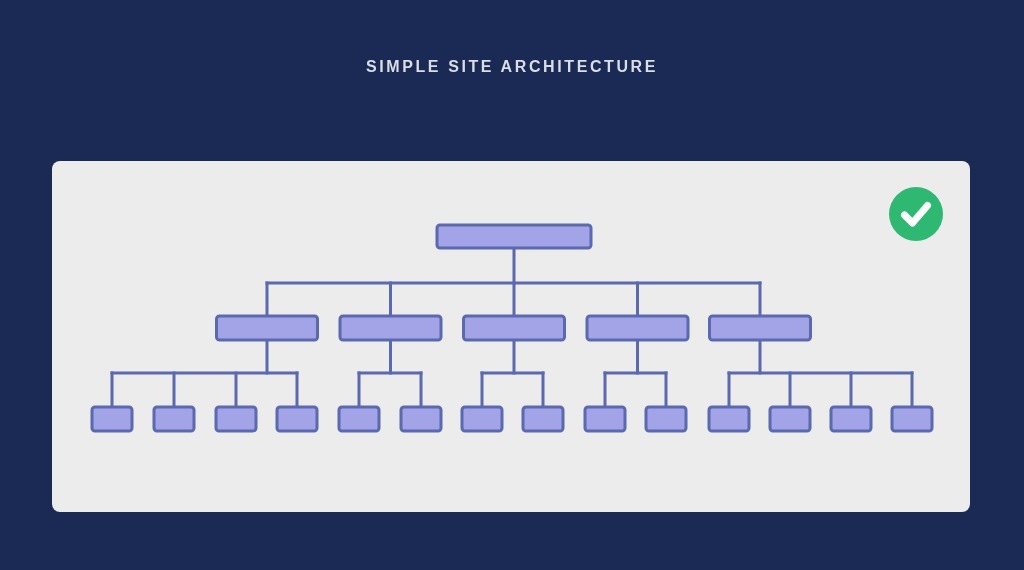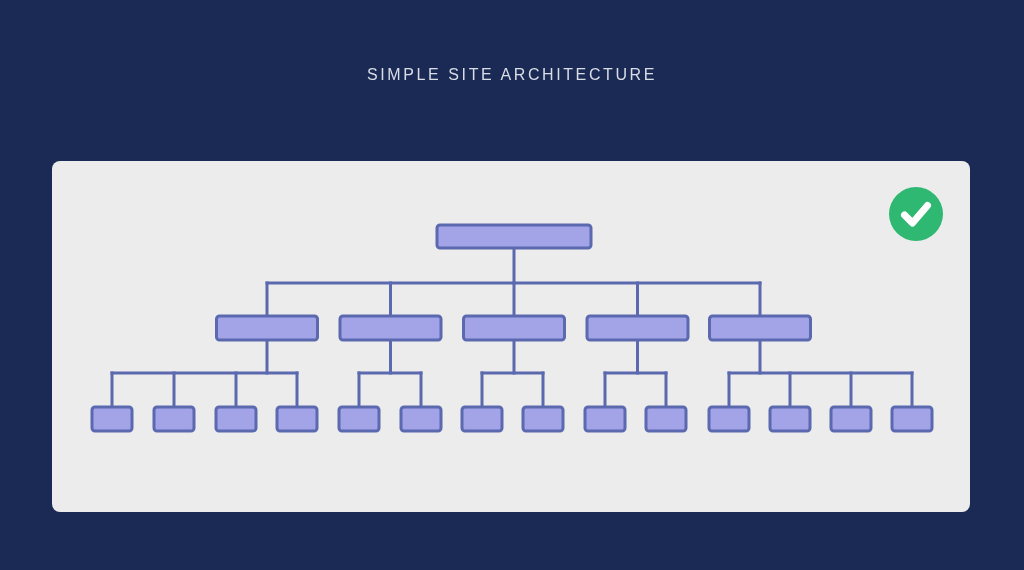--- a/index.html
+++ b/index.html
@@ -5,26 +5,26 @@
   html, body { margin: 0; padding: 0; }
   body {
     width: 1024px; height: 570px;
     background: var(--page-bg, #1b2a54);
     font-family: "Liberation Sans", sans-serif;
     position: relative;
     overflow: hidden;
   }
   .page-title {
     position: absolute;
-    top: 66px; left: 0;
+    top: 58px; left: 0;
     width: 1024px;
     text-align: center;
     color: var(--title-color, #d9dde6);
     font-size: 16px;
-    font-weight: 400;
+    font-weight: 700;
     letter-spacing: 2.6px;
     text-transform: uppercase;
     user-select: none;
   }
   .diagram-card {
     position: absolute;
     left: 52px; top: 161px;
     width: 918px; height: 351px;
     background: var(--card-bg, #ececec);
     border-radius: 8px;

